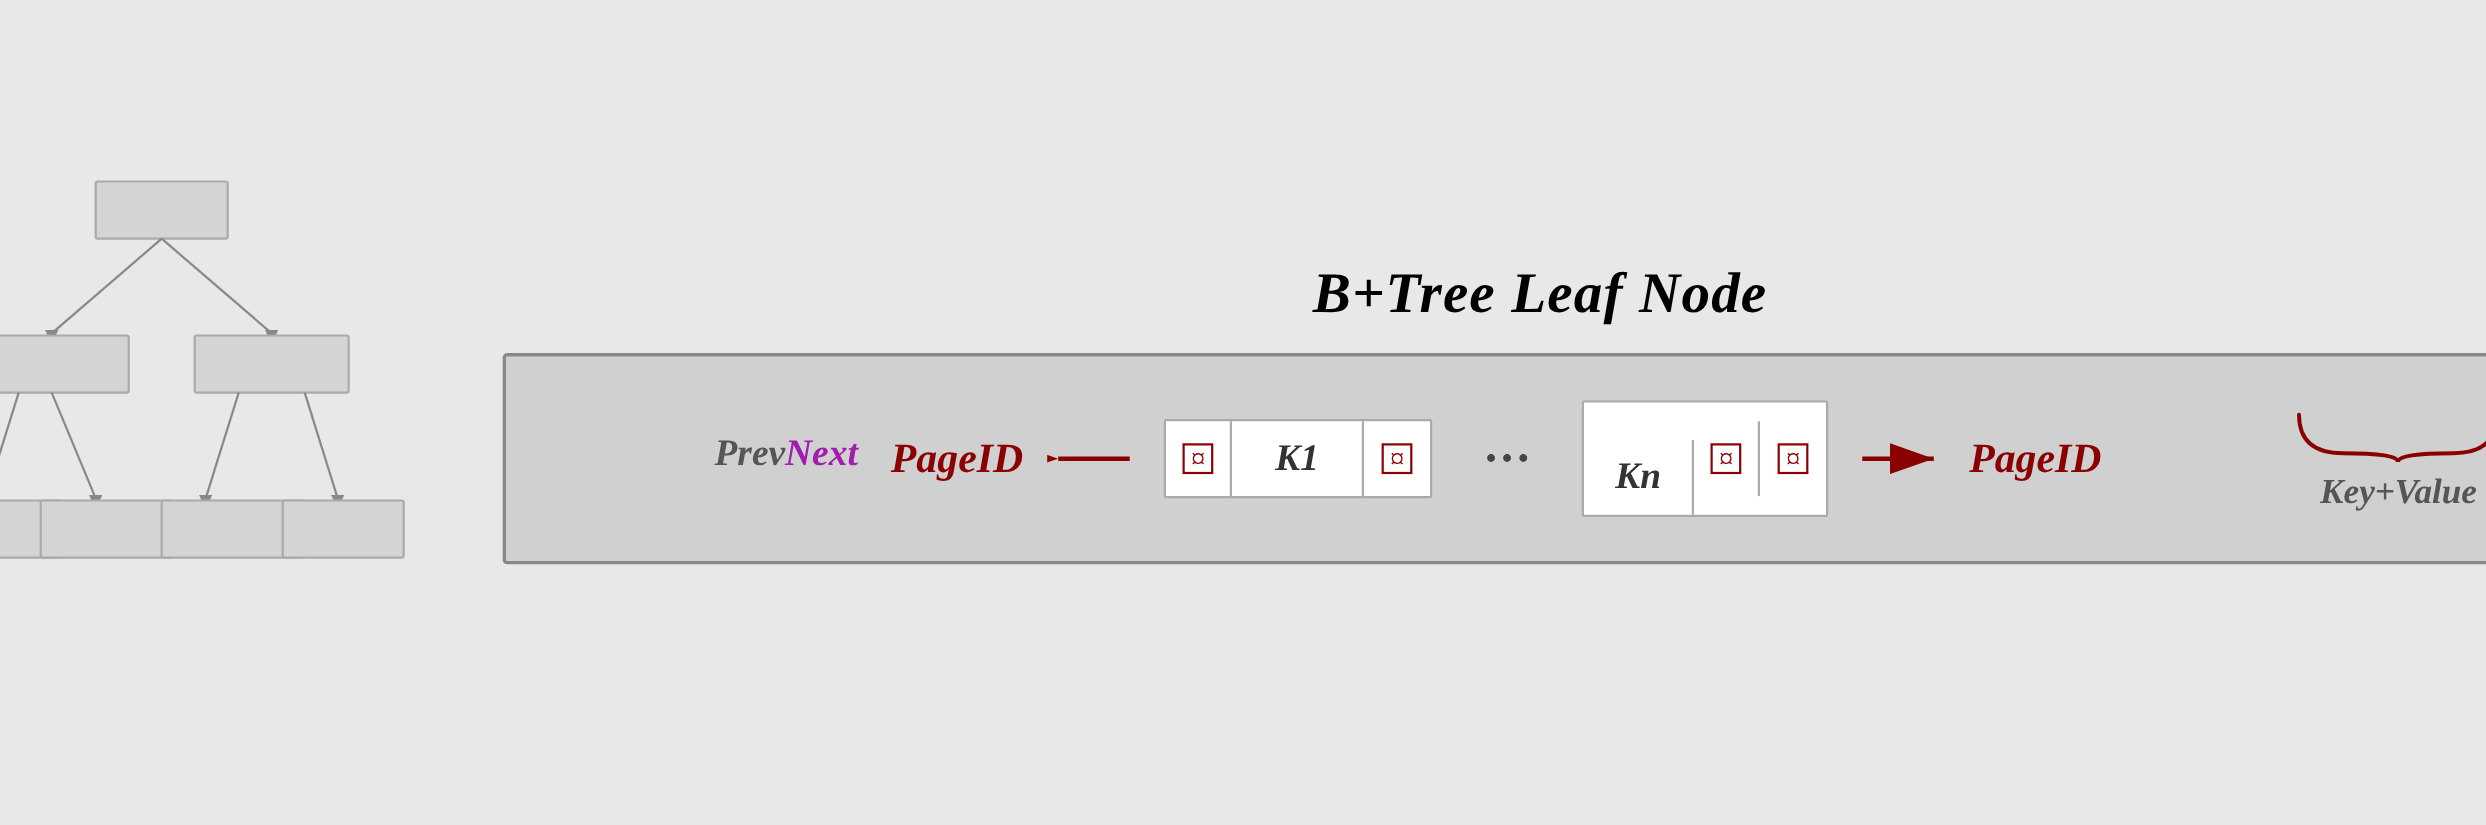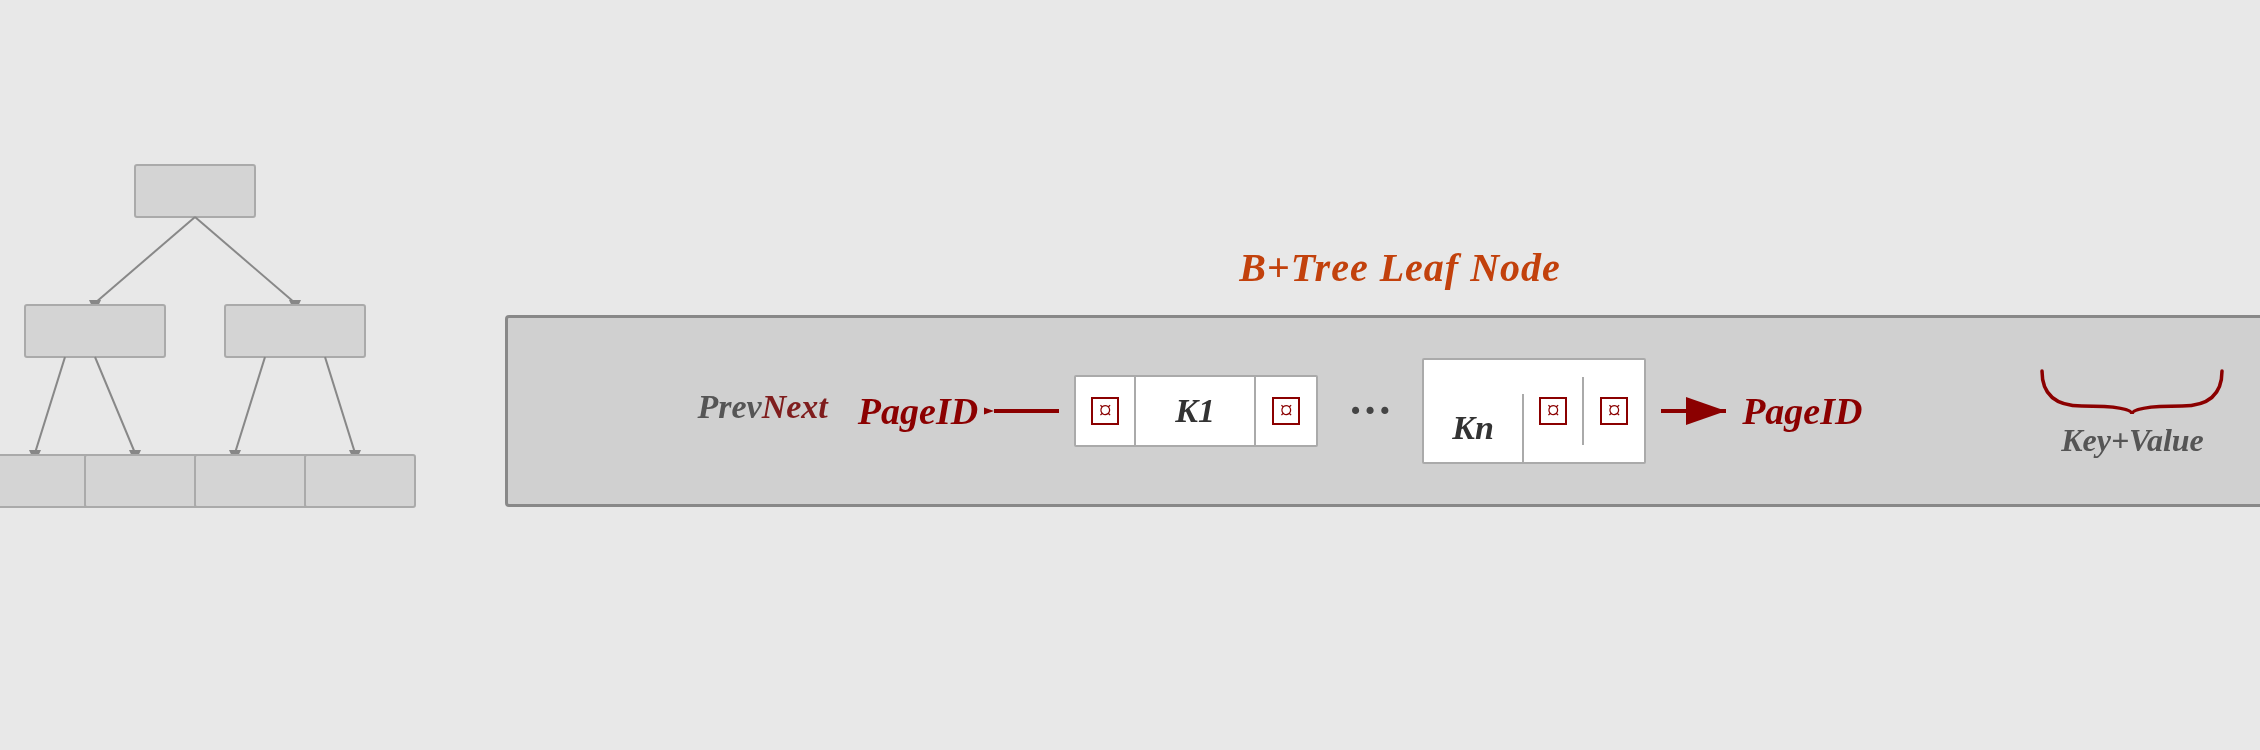--- a/index.html
+++ b/index.html
@@ -33,45 +33,45 @@
 
     
     .leaf-section {
       display: flex;
       flex-direction: column;
       align-items: center;
       flex-shrink: 0;
     }
 
     .leaf-title {
-      font-size: 40px;
-      font-style: italic;
-      font-weight: 600;
-      color: #c2410c;
+      font-size: 52px;
+      font-style: italic;
+      font-weight: 600;
+      color: #000000;
       margin-bottom: 24px;
       font-family: Georgia, serif;
       letter-spacing: 1px;
     }
 
     .leaf-outer-box {
       background: #d0d0d0;
       border: 3px solid #888;
       border-radius: 4px;
       padding: 40px 60px;
       display: flex;
       flex-direction: row;
       align-items: center;
       position: relative;
       min-width: 1000px;
     }
 
     .leaf-arrows-row {
       display: flex;
       align-items: center;
-      gap: 0;
+      gap: 16px;
       width: 100%;
       justify-content: center;
       font-family: Liberation Serif, serif;
     }
 
     
     .leaf-labels-row {
       display: flex;
       align-items: flex-end;
       width: 100%;
@@ -84,21 +84,21 @@
       font-style: italic;
       font-weight: 600;
       color: #555;
       margin-left: 120px;
     }
 
     .label-next {
       font-size: 34px;
       font-style: italic;
       font-weight: 600;
-      color: #7f1d1d;
+      color: #a21caf;
       margin-left: auto;
       margin-right: 20px;
     }
 
     
     .pageid-left {
       font-size: 38px;
       font-style: italic;
       font-weight: 700;
       color: #8b0000;

